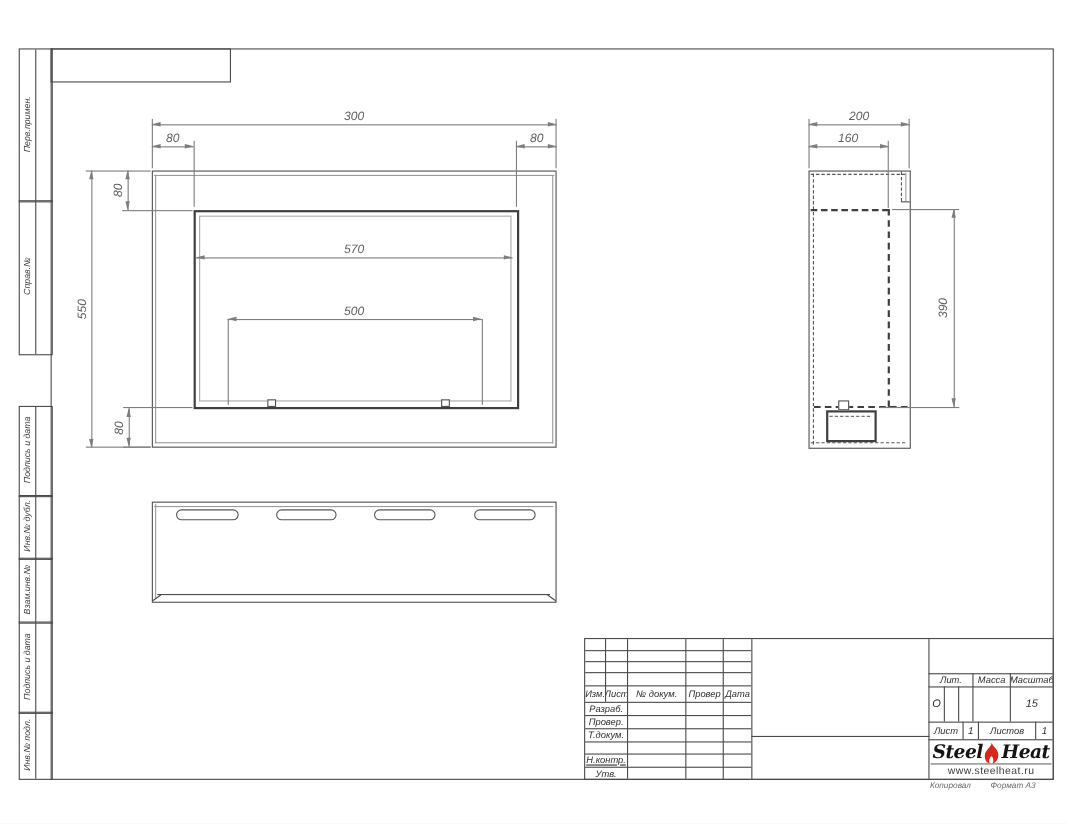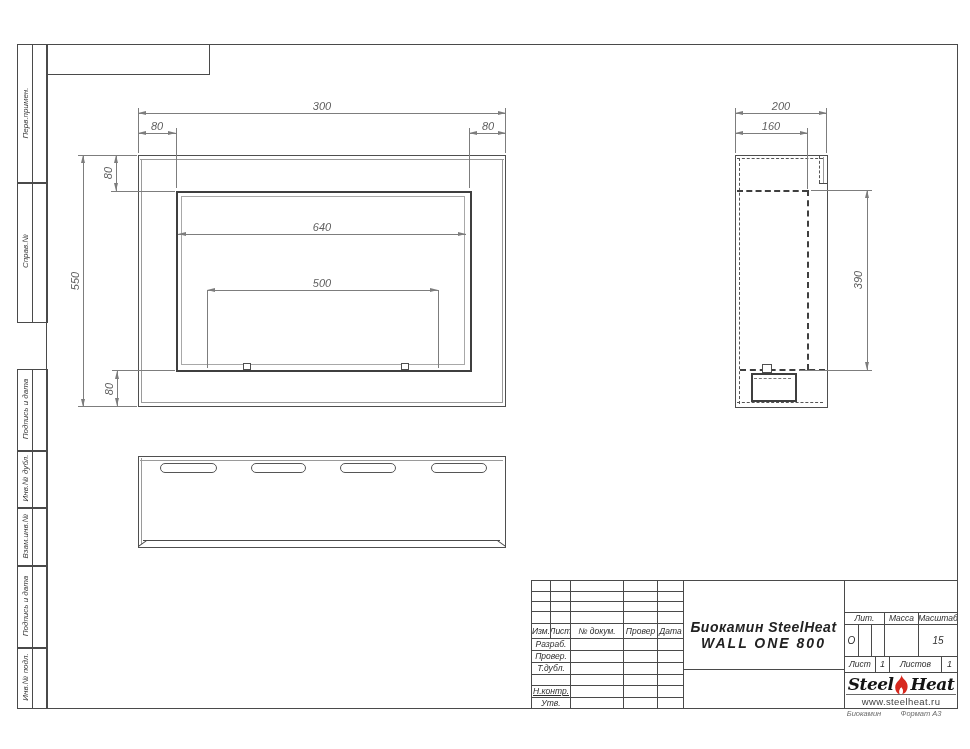--- a/index.html
+++ b/index.html
@@ -106,21 +106,21 @@
     <div class="dm" style="left:78px;top:155px;width:59px;height:1px;"></div>
     <div class="dm" style="left:111px;top:191px;width:64px;height:1px;"></div>
     <div class="dv" style="left:116px;top:155px;height:36px;"></div>
     <span class="dimtxt rot" style="left:108px;top:173px;">80</span>
 
     <div class="dm" style="left:78px;top:406px;width:59px;height:1px;"></div>
     <div class="dv" style="left:83px;top:155px;height:252px;"></div>
     <span class="dimtxt rot" style="left:75px;top:281px;">550</span>
 
     <div class="dh" style="left:178px;top:234px;width:288px;"></div>
-    <span class="dimtxt" style="left:322px;top:234px;">640</span>
+    <span class="dimtxt" style="left:322px;top:234px;">570</span>
 
     <div class="dm" style="left:207px;top:290px;width:1px;height:78px;"></div>
     <div class="dm" style="left:438px;top:290px;width:1px;height:78px;"></div>
     <div class="dh" style="left:207px;top:290px;width:231px;"></div>
     <span class="dimtxt" style="left:322px;top:290px;">500</span>
 
     <div class="dm" style="left:112px;top:370px;width:63px;height:1px;"></div>
     <div class="dm" style="left:112px;top:406px;width:25px;height:1px;"></div>
     <div class="dv" style="left:117px;top:371px;height:35px;"></div>
     <span class="dimtxt rot" style="left:109px;top:389px;">80</span>
@@ -191,31 +191,27 @@
     <div class="ln" style="left:0;top:116px;width:151px;height:1px;"></div>
 
     <div class="cell tb-small" style="left:0;top:42px;width:18px;height:15px;">Изм.</div>
     <div class="cell tb-small" style="left:19px;top:42px;width:19px;height:15px;">Лист</div>
     <div class="cell tb-small" style="left:39px;top:42px;width:52px;height:15px;">№ докум.</div>
     <div class="cell tb-small" style="left:92px;top:42px;width:33px;height:15px;">Провер</div>
     <div class="cell tb-small" style="left:126px;top:42px;width:25px;height:15px;">Дата</div>
 
     <div class="cell tb-small" style="left:0;top:57px;width:38px;height:12px;">Разраб.</div>
     <div class="cell tb-small" style="left:0;top:69px;width:38px;height:12px;">Провер.</div>
-    <div class="cell tb-small" style="left:0;top:81px;width:38px;height:12px;">Т.дубл.</div>
+    <div class="cell tb-small" style="left:0;top:81px;width:38px;height:12px;">Т.докум.</div>
     <div class="cell tb-small" style="left:0;top:93px;width:38px;height:11px;"></div>
     <div class="cell tb-small" style="left:0;top:104px;width:38px;height:12px;text-decoration:underline;">Н.контр.</div>
     <div class="cell tb-small" style="left:0;top:116px;width:38px;height:11px;">Утв.</div>
 
     <div class="ln" style="left:312px;top:0;width:1px;height:127px;"></div>
     <div class="ln" style="left:151px;top:88px;width:162px;height:1px;"></div>
-    <div class="prod" style="left:151px;top:38px;width:161px;">
-      <div>Биокамин SteelHeat</div>
-      <div style="letter-spacing:2px;">WALL ONE 800</div>
-    </div>
 
     <div class="ln" style="left:312px;top:31px;width:113px;height:1px;"></div>
     <div class="ln" style="left:312px;top:43px;width:113px;height:1px;"></div>
     <div class="ln" style="left:312px;top:75px;width:113px;height:1px;"></div>
     <div class="ln" style="left:312px;top:91px;width:113px;height:1px;"></div>
     <div class="ln" style="left:326px;top:43px;width:1px;height:32px;"></div>
     <div class="ln" style="left:339px;top:43px;width:1px;height:32px;"></div>
     <div class="ln" style="left:352px;top:31px;width:1px;height:44px;"></div>
     <div class="ln" style="left:386px;top:31px;width:1px;height:44px;"></div>
     <div class="ln" style="left:343px;top:75px;width:1px;height:16px;"></div>
@@ -238,16 +234,16 @@
       <svg width="15" height="20" viewBox="0 0 15 20" style="margin:0 1px -2px 1px;">
         <path d="M7.6 0 C8.2 4.2 13.6 5.6 13.6 11.2 C13.6 15.4 11.4 18.2 8.2 19.3 C9.6 16.6 9.3 14.4 7.3 12.2 C5.2 14.2 4.6 16.6 5.9 19.4 C2.8 18.4 1.2 15.6 1.2 12.4 C1.2 6.4 7.0 5.2 7.6 0 Z" fill="#d7281e"></path>
         <path d="M6.0 19.2 C5.1 16.8 5.6 14.6 7.3 12.6 C7.9 13.3 8.3 14 8.5 14.8 C7.1 16 6.4 17.5 6.0 19.2 Z" fill="#ffffff"></path>
       </svg>
       <span class="logo-script">Heat</span>
     </div>
     <div class="tn" style="left:314px;top:113px;width:110px;height:1px;background:#6a6a6a;"></div>
     <div class="cell" style="left:313px;top:114px;width:112px;height:12px;font:9.5px 'Liberation Sans',sans-serif;color:#3f3f3f;letter-spacing:.4px;">www.steelheat.ru</div>
   </div>
 
-  <span class="foot" style="left:864px;top:709px;">Биокамин</span>
+  <span class="foot" style="left:864px;top:709px;">Копировал</span>
   <span class="foot" style="left:921px;top:709px;">Формат А3</span>
 
 </div>
 
 </body></html>

